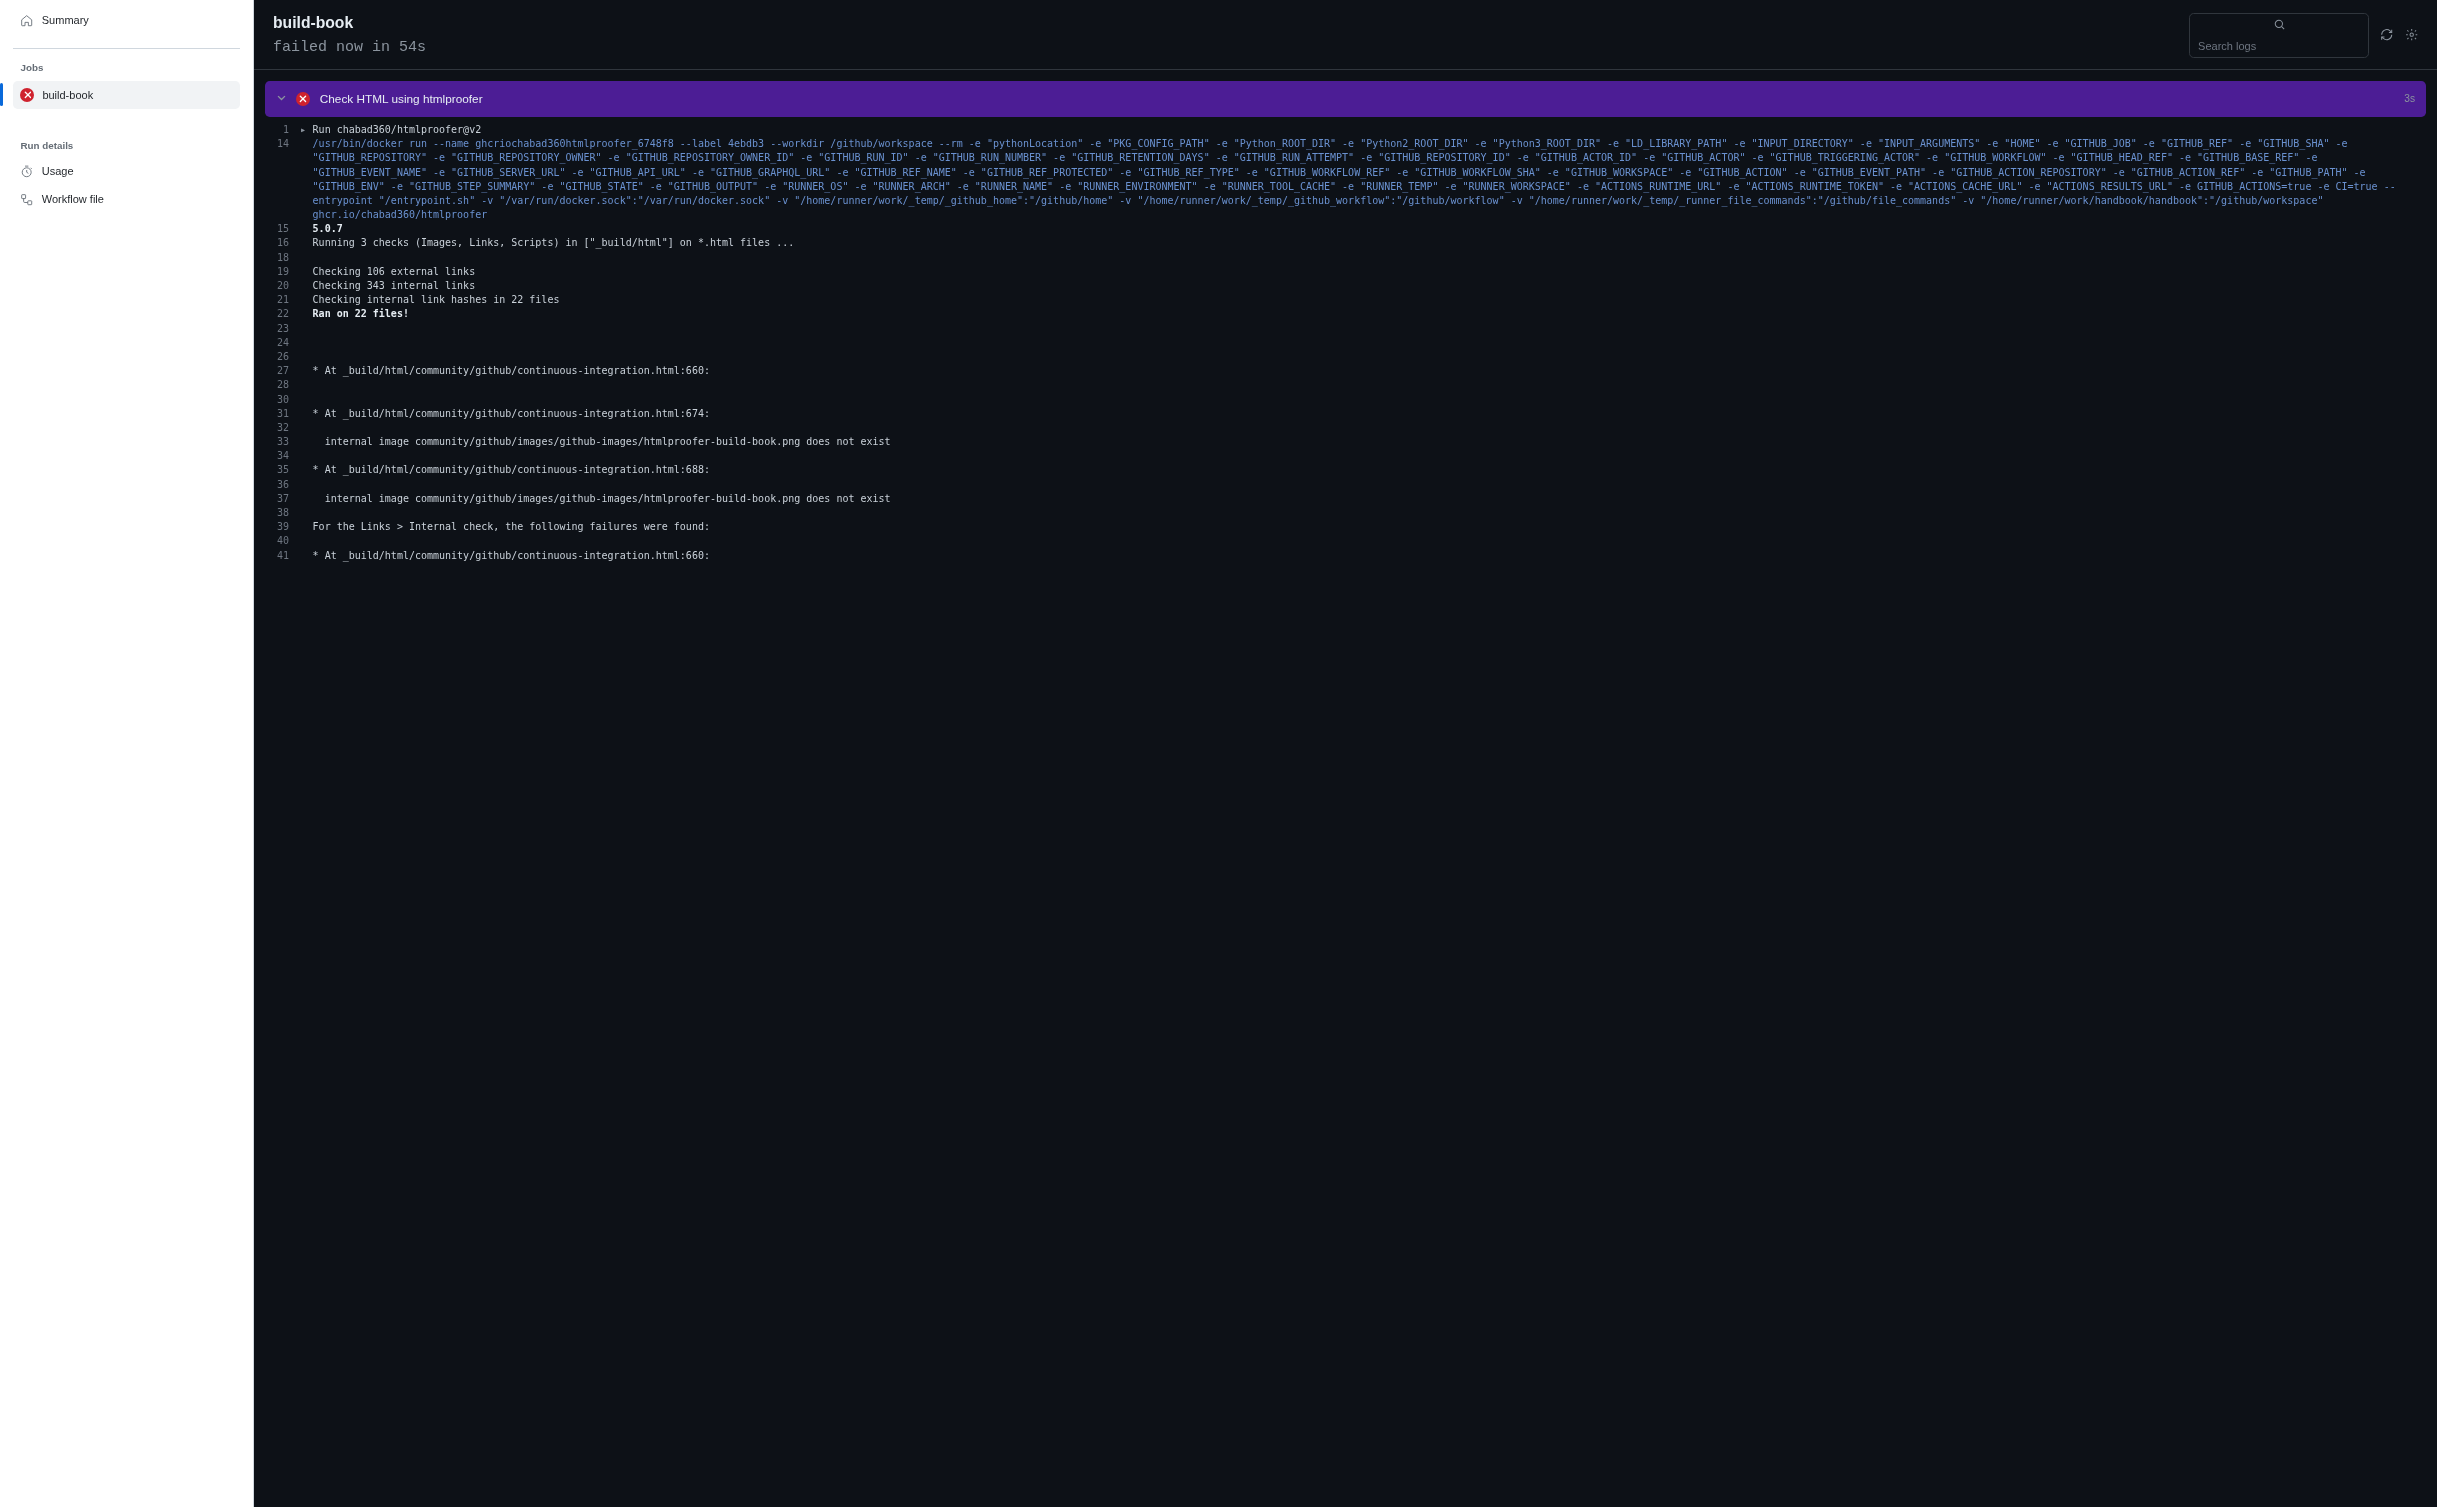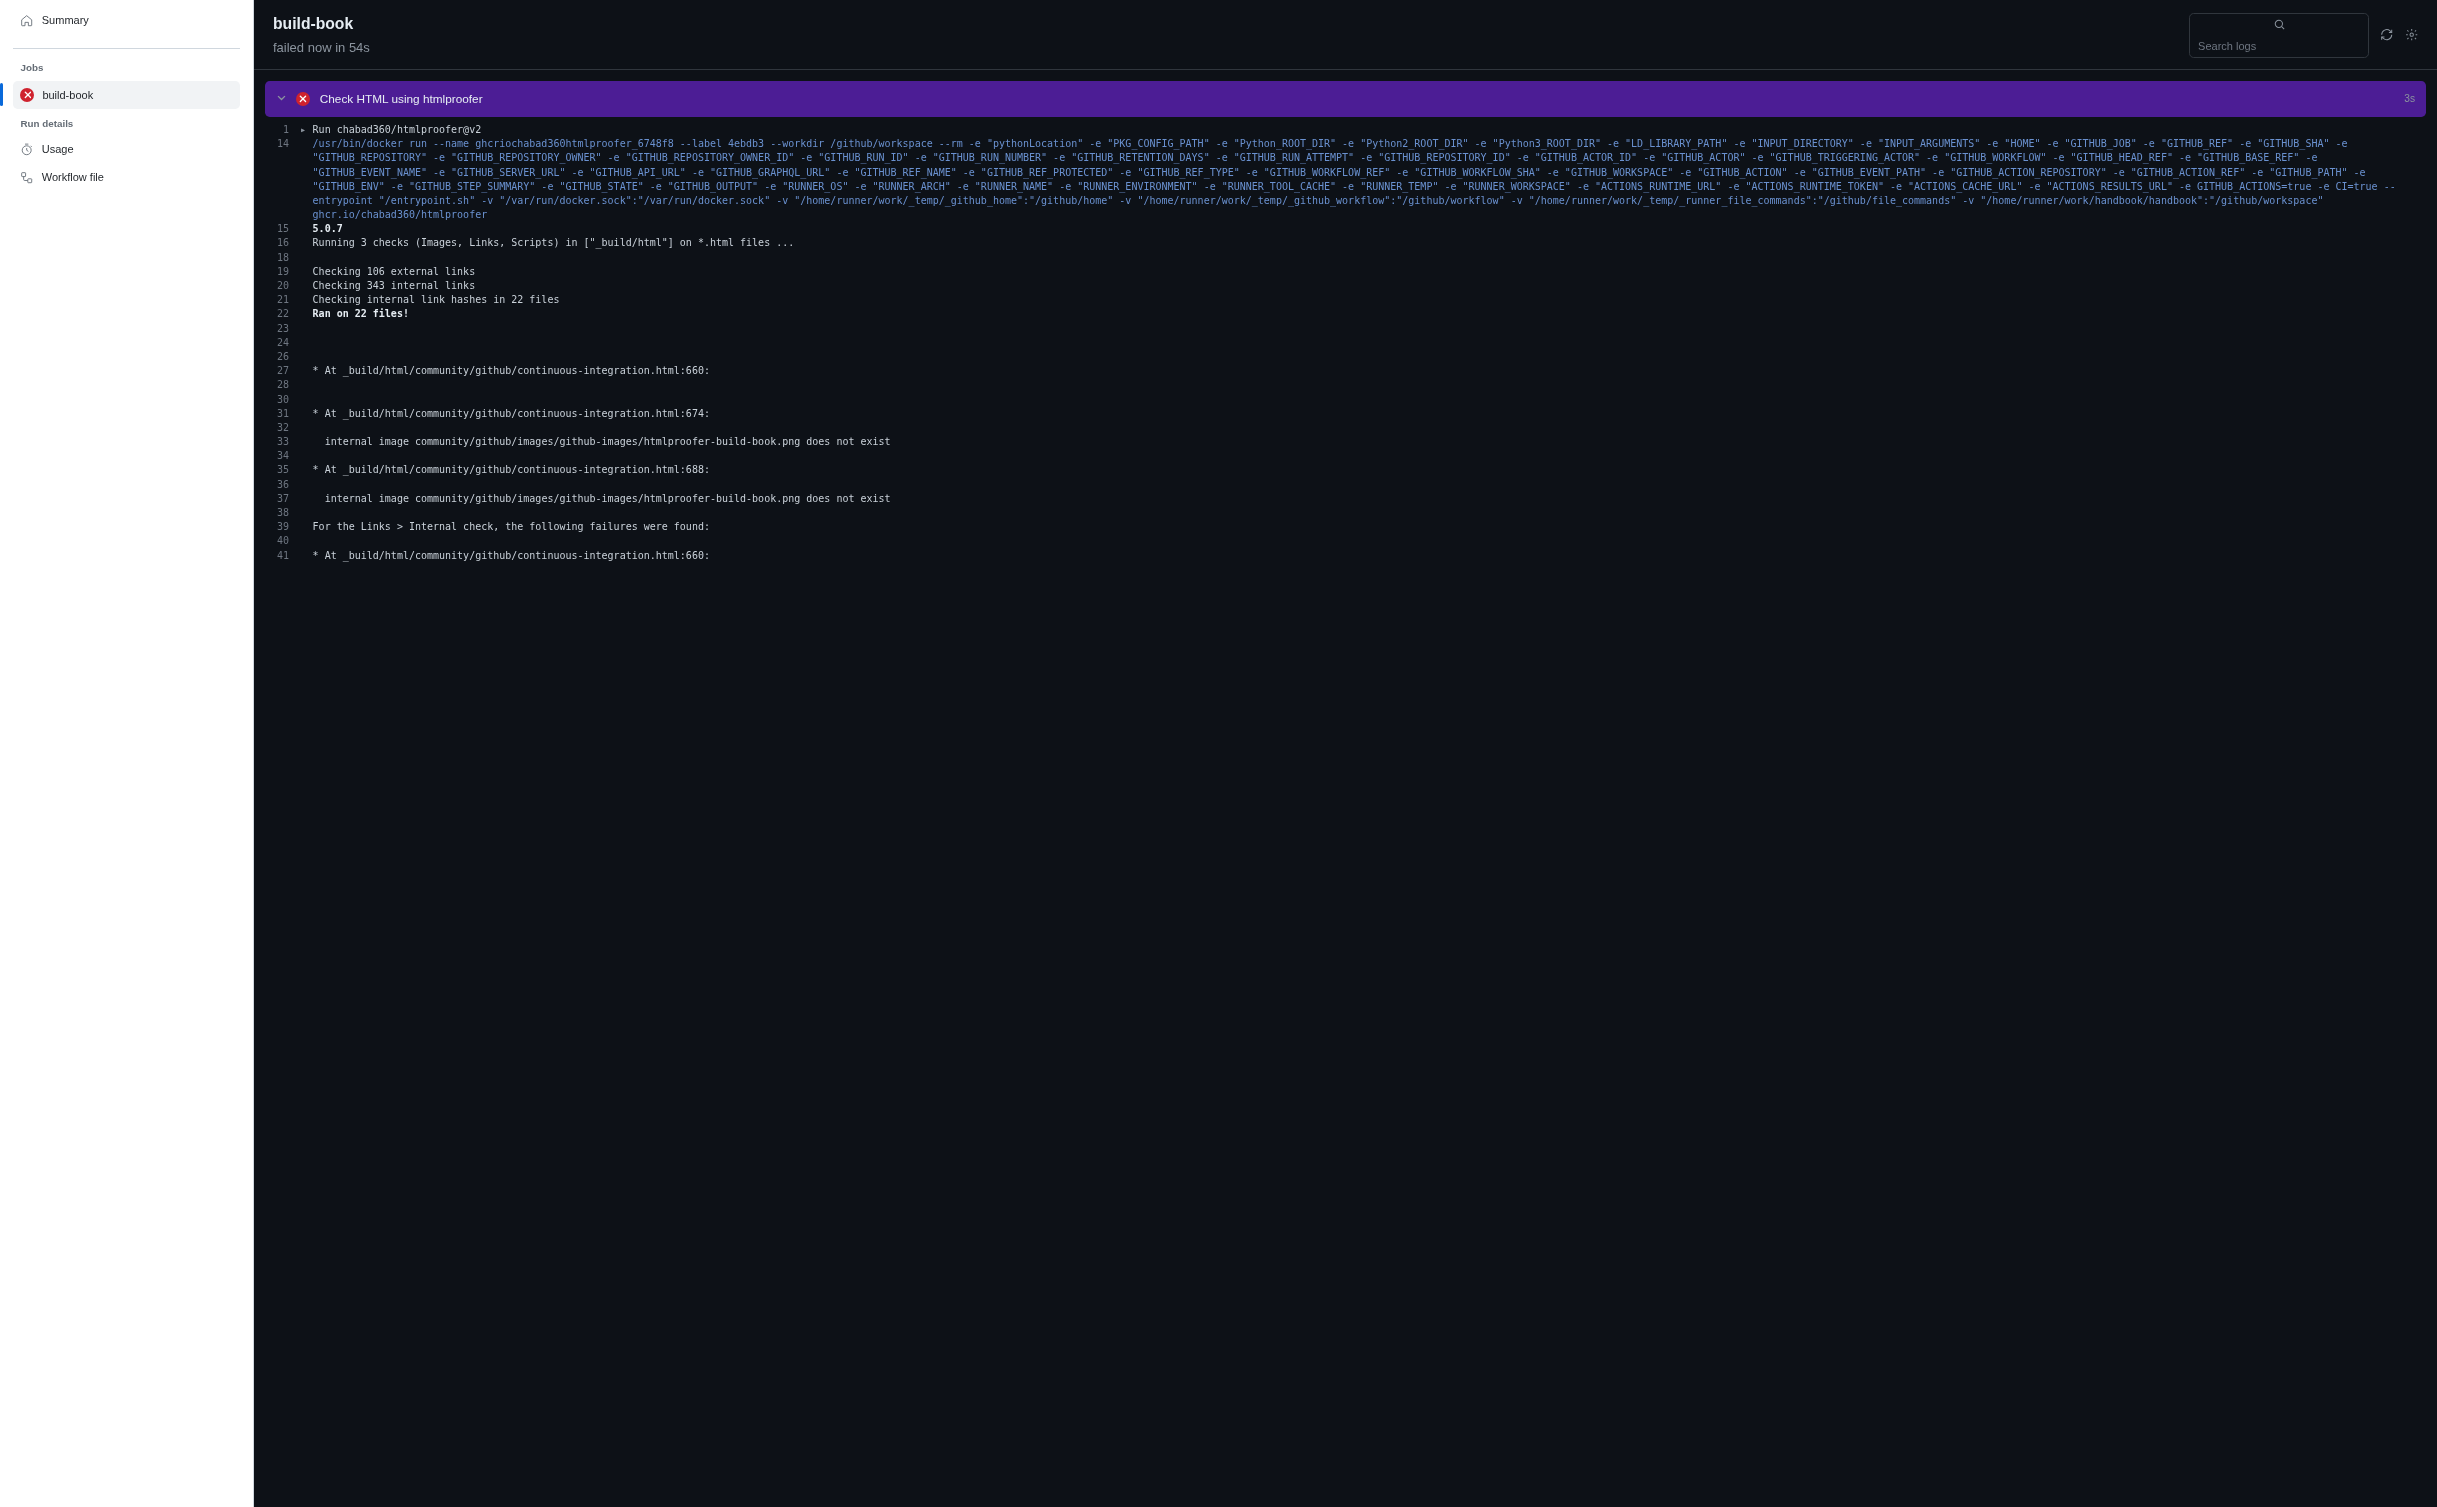--- a/index.html
+++ b/index.html
@@ -56,34 +56,34 @@
     left:-12.6px; top:2.4px; bottom:2.4px;
     width:3.1px; background:#0969da; border-radius:1.6px;
   }
   .status-circle {
     width:14px; height:14px; border-radius:50%;
     background:#cf222e; display:flex; align-items:center;
     justify-content:center; flex:none;
   }
   .status-circle svg { width:7.9px; height:7.9px; fill:#fff; }
   .icon-stroke svg { width:13.4px; height:13.4px; fill:none; stroke:#656d76; stroke-width:1.6; }
-  .section-label.spaced { margin-top:9px; }
+  .section-label.spaced { margin-top:31px; }
 
   
   .main {
     flex:1; background:#0d1117; color:#e6edf3;
     display:flex; flex-direction:column; overflow:hidden;
   }
   .main-header {
     display:flex; align-items:center; justify-content:space-between;
     padding: 12.6px 19px 11px;
     border-bottom: 0.8px solid #30363d;
   }
   .title-block h2 { font-size:15.7px; font-weight:600; color:#e6edf3; }
-  .title-sub { font-size:13px; color:#8b949e; margin-top:7px; }
+  .title-sub { font-size:15px; color:#8b949e; margin-top:7px;font-family:Liberation Mono, monospace; }
   .header-right { display:flex; align-items:center; gap:11px; }
   .search-wrap {
     display:flex; align-items:center; gap:6.3px;
     background:#0d1117; border:0.8px solid #30363d;
     border-radius:4.7px; padding:4.7px 7.9px; width:180px;flex-direction:column;
   }
   .search-wrap input {
     background:transparent; border:none; outline:none;
     color:#e6edf3; font-size:11px; width:100%;
   }

